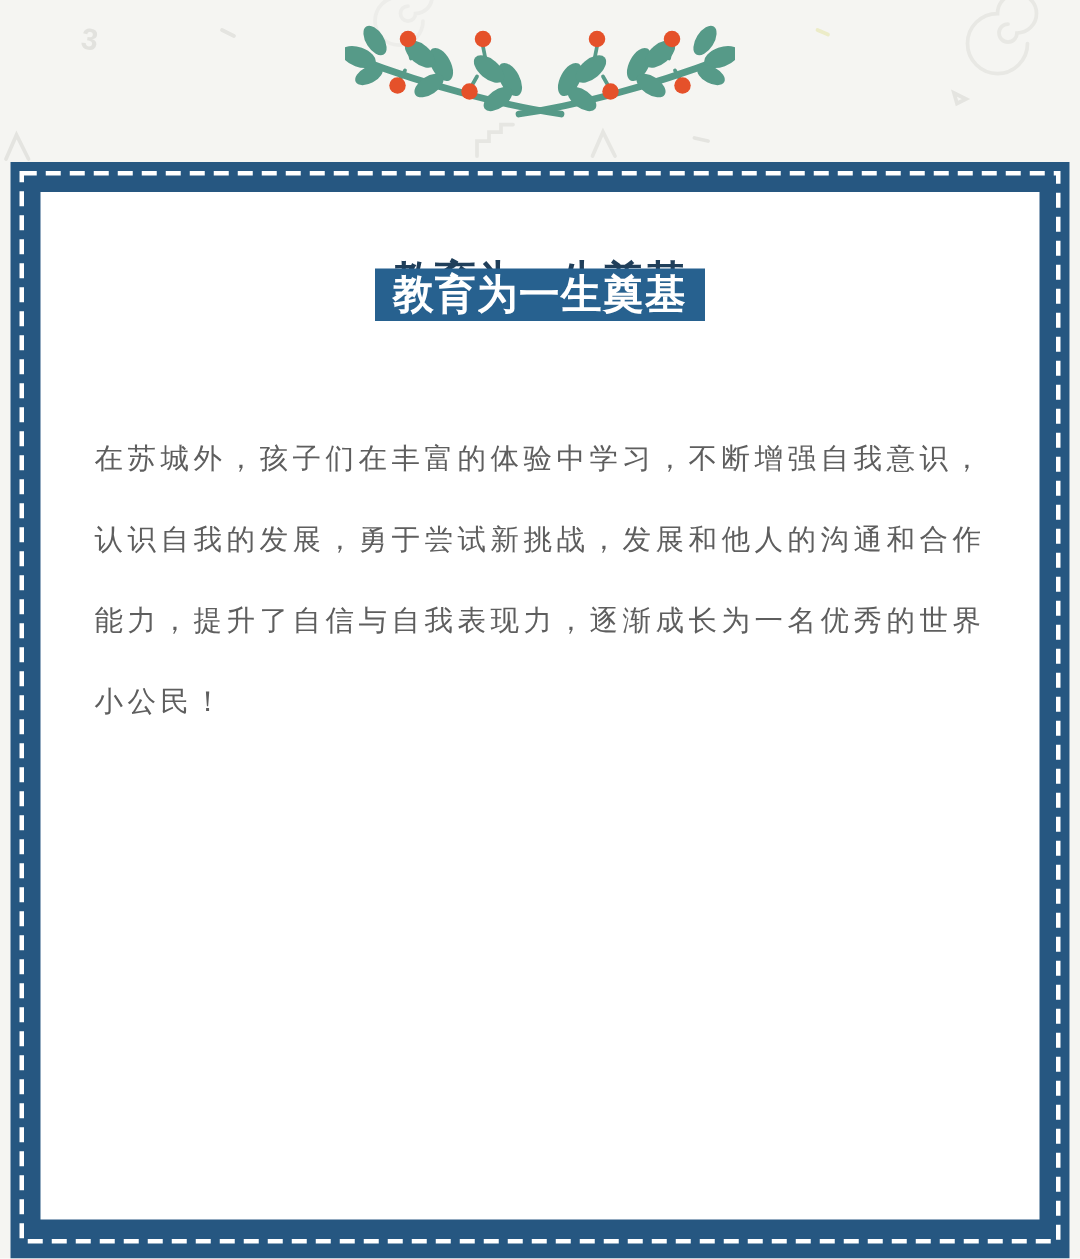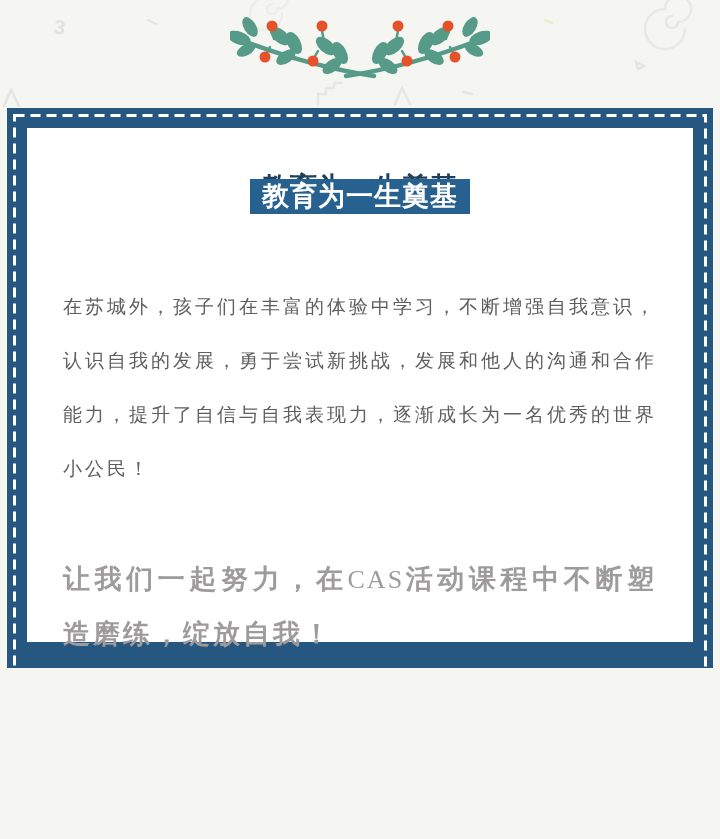--- a/index.html
+++ b/index.html
@@ -2,21 +2,21 @@
 <html><head>
 <meta charset="utf-8">
 <style>
   html,body{margin:0;padding:0;}
   body{
     width:720px;height:839px;overflow:hidden;
     background:#f5f5f2;
     font-family:"Liberation Sans","DejaVu Sans",sans-serif;
     position:relative;
   }
-  .canvas{position:absolute;inset:0;width:720px;height:668px;overflow:hidden;}
+  .canvas{position:absolute;inset:0;width:720px;height:839px;overflow:hidden;}
 
   
   .topband{position:absolute;top:0;left:0;width:720px;height:108px;}
   .doodles{position:absolute;top:0;left:0;width:720px;height:108px;}
   .doodle-3{
     position:absolute;left:54px;top:16px;
     color:#e2e2de;font-size:20px;font-weight:bold;transform:rotate(8deg);
   }
   .ornament{position:absolute;left:230px;top:13px;width:260px;height:68px;}
 
@@ -131,21 +131,20 @@
 
     <div class="title-row">
       <div class="title-wrap">
         <span class="t-shadow">教育为一生奠基</span>
         <span class="t-main">教育为一生奠基</span>
       </div>
     </div>
 
     <p class="p1">在苏城外，孩子们在丰富的体验中学习，不断增强自我意识，认识自我的发展，勇于尝试新挑战，发展和他人的沟通和合作能力，提升了自信与自我表现力，逐渐成长为一名优秀的世界小公民！</p>
 
-    <p class="p2"><span>让我们一起努力，在</span><span class="en-serif">CAS</span><span>活动课程中不断塑造磨练，绽放自我！</span></p>
 
   </div>
 
   <svg class="dash-svg" viewBox="0 0 706 731">
     <rect x="7.5" y="7.5" width="691" height="712" fill="none" stroke="#ffffff" stroke-width="3" stroke-dasharray="10 6"></rect>
   </svg>
 
 </div>
 
 </body></html>

